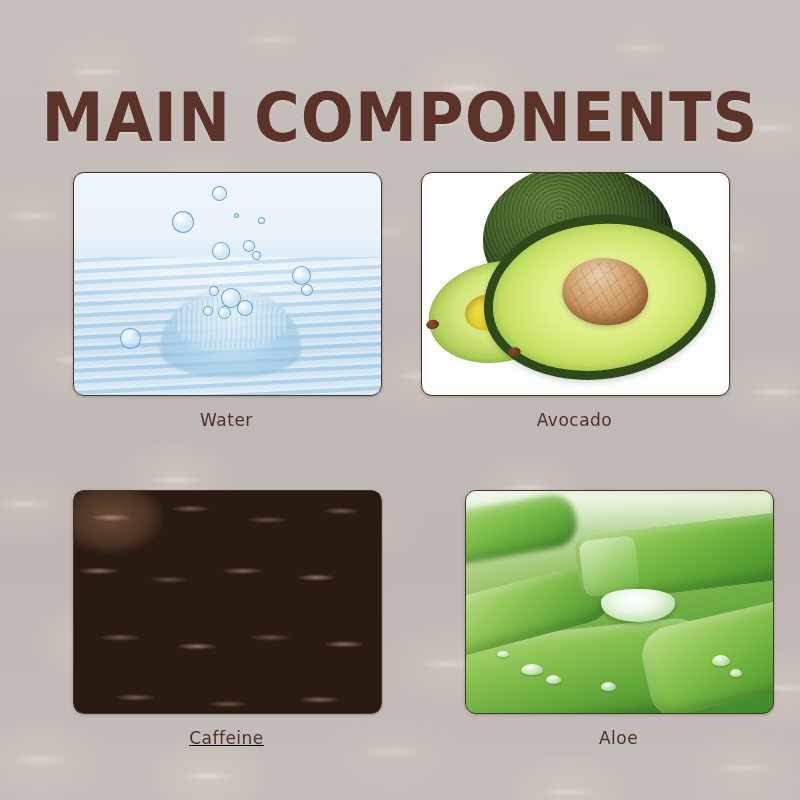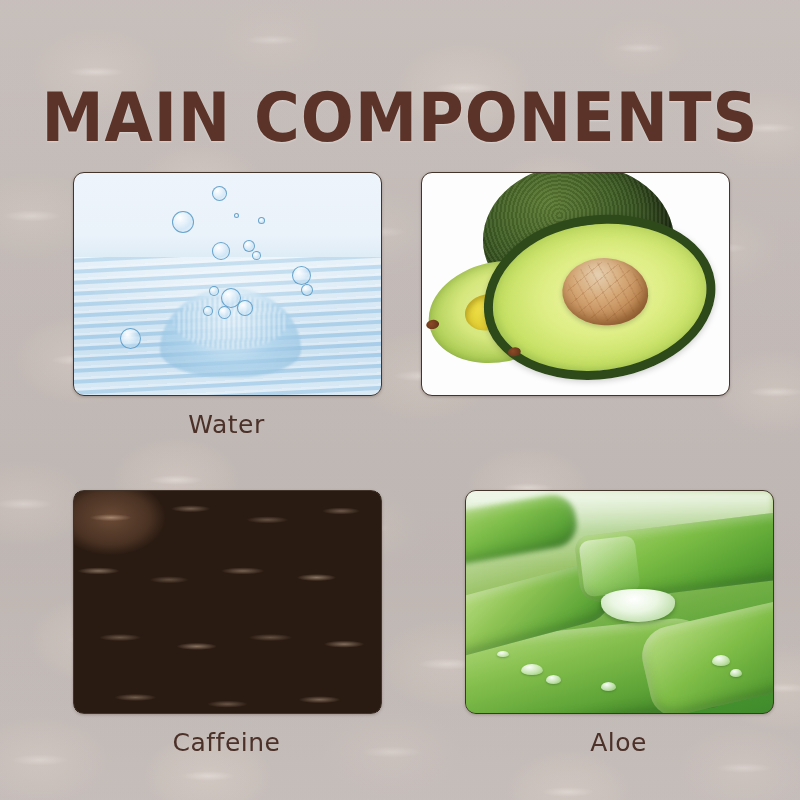--- a/index.html
+++ b/index.html
@@ -142,39 +142,39 @@
     width: 655px;
     height: 600px;
   }
 
   .cell {
     position: absolute;
     width: 307px;
   }
   .cell.c0 { left: 0;   top: 0; }
   .cell.c1 { left: 348px; top: 0; }
-  .cell.c2 { left: 0;   top: 318px; }
+  .cell.c2 { left: 0;   top: 318px; text-decoration: underline; }
   .cell.c3 { left: 348px; top: 318px; margin-left: 44px; }
 
   .card {
     position: relative;
     width: 307px;
     height: 222px;
     border-radius: 11px;
     border: 1px solid #43342c;
     overflow: hidden;
     box-shadow: 0 1px 3px rgba(60,40,32,.28);
     background: #fff;
   }
 
   .caption {
     margin-top: 16px;
     text-align: center;
     font-family: "DejaVu Sans", "Liberation Sans", sans-serif;
-    font-size: 25px;
+    font-size: 17px;
     font-weight: 400;
     color: #4c3129;
     letter-spacing: .5px;
     line-height: 1;
   }
 
   
   .water {
     background:
       linear-gradient(180deg,
@@ -475,20 +475,21 @@
         <div class="av-whole"></div>
         <div class="av-back">
           <div class="av-back-pit"></div>
           <span class="av-stem" style="left:-2%;top:44%;"></span>
         </div>
         <div class="av-half">
           <div class="av-pit"></div>
           <span class="av-stem" style="left:4%;top:76%;"></span>
         </div>
       </div>
+      <div class="caption">Avocado</div>
     </div>
 
     <div class="cell c2">
       <div class="card coffee"></div>
       <div class="caption">Caffeine</div>
     </div>
 
     <div class="cell c3">
       <div class="card aloe">
         <div class="aloe-blur-top"></div>

